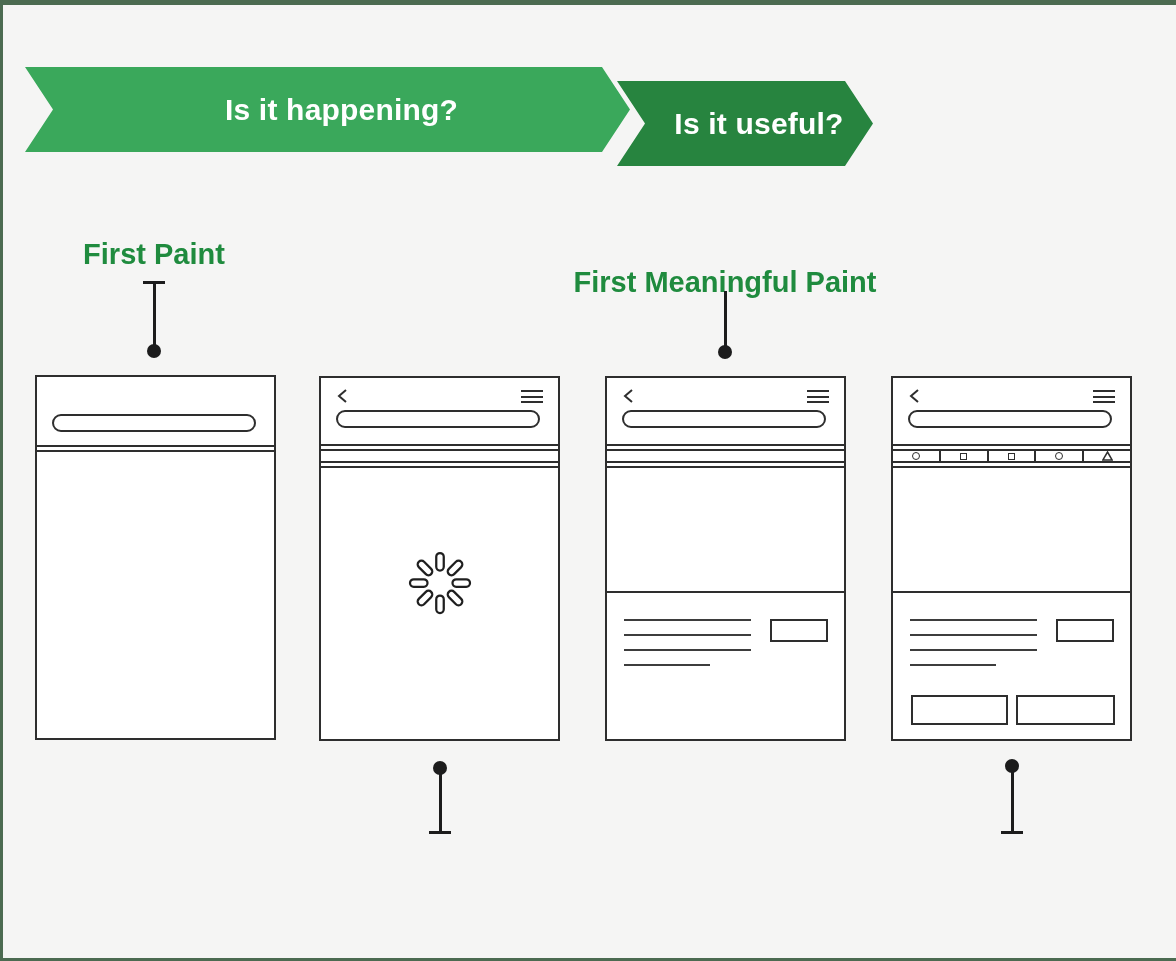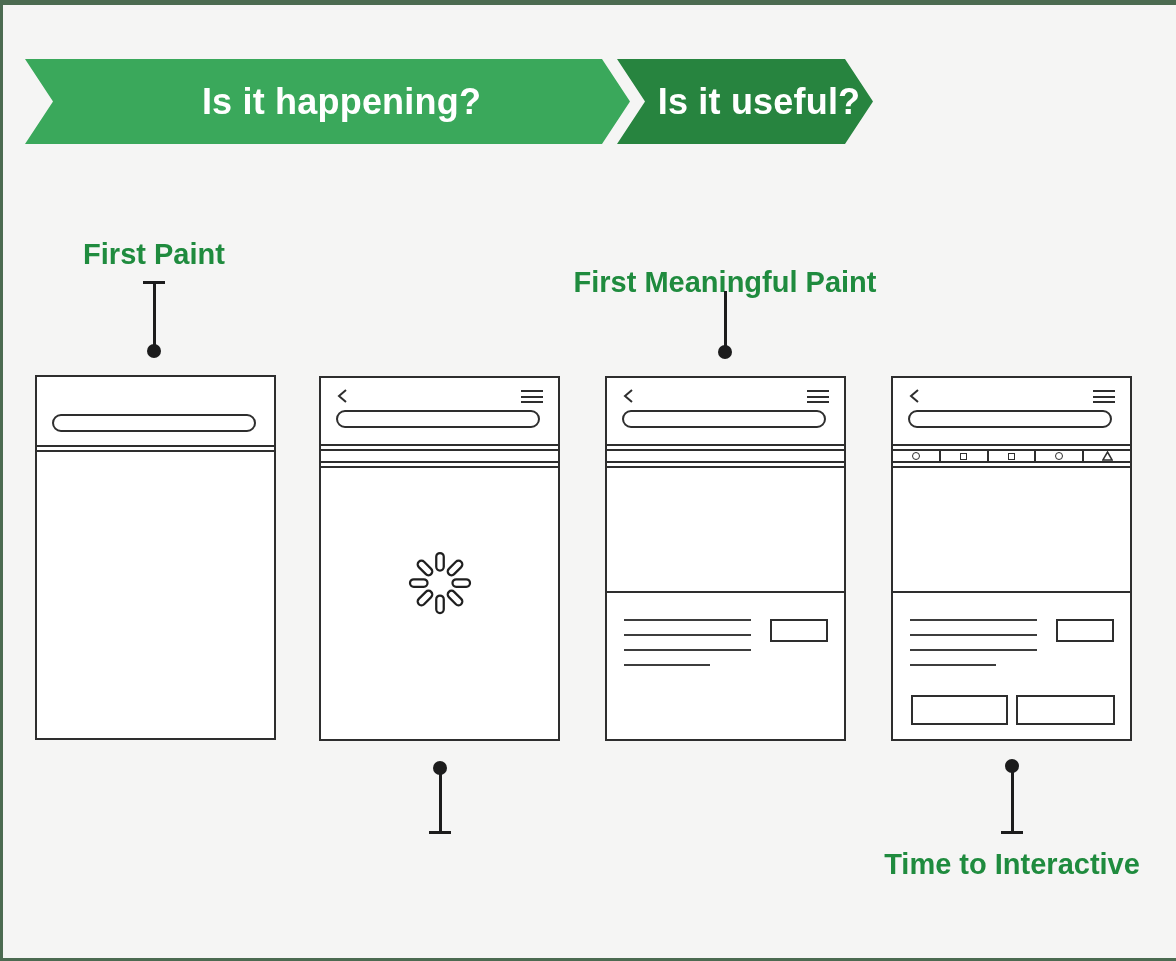--- a/index.html
+++ b/index.html
@@ -10,30 +10,30 @@
     position:relative; width:1176px; height:961px;
     background: var(--bg, #f5f5f4);
     border-top:5px solid var(--frame, #4c6b51);
     border-left:3px solid var(--frame, #4c6b51);
     border-bottom:3px solid var(--frame, #4c6b51);
     overflow:hidden;
   }
 
   
   .banner {
-    position:absolute; top:54px; height:85px;
+    position:absolute; top:62px; height:85px;
     display:flex; align-items:center; justify-content:center;
     padding-left:28px;
-    color:#ffffff; font-size:36px; font-weight:bold; letter-spacing:.2px;
+    color:#ffffff; font-size:30px; font-weight:bold; letter-spacing:.2px;
     clip-path: polygon(0 0, calc(100% - 28px) 0, 100% 50%, calc(100% - 28px) 100%, 0 100%, 28px 50%);
   }
   .banner.light { background: var(--bannerLight, #3aa85b); }
   .banner.dark  { background: var(--bannerDark, #27843f); }
   .b1 { left:22px;  width:605px; }
-  .b2 { left:614px; width:256px; }
+  .b2 { left:614px; width:256px;margin-top:14px; }
   .b3 { left:859px; width:282px; }
 
   
   .metric-label {
     position:absolute; text-align:center;
     color: var(--labelGreen, #1f8b3e);
     font-size:29px; font-weight:bold; white-space:nowrap;
   }
 
   
@@ -234,15 +234,14 @@
     <div class="connector-dot" style="left:430px; top:756px;"></div>
     <div class="connector-line" style="left:435.5px; top:763px; height:64px;"></div>
     <div class="connector-cap" style="left:426px; top:826px;"></div>
   </div>
   <div>
     <div class="connector-dot" style="left:1002px; top:754px;"></div>
     <div class="connector-line" style="left:1007.5px; top:761px; height:66px;"></div>
     <div class="connector-cap" style="left:998px; top:826px;"></div>
   </div>
 
-  <div class="metric-label" style="left:859px; top:843px; width:300px;">Time to Interactive</div>
 
 </div>
 
 </body></html>

